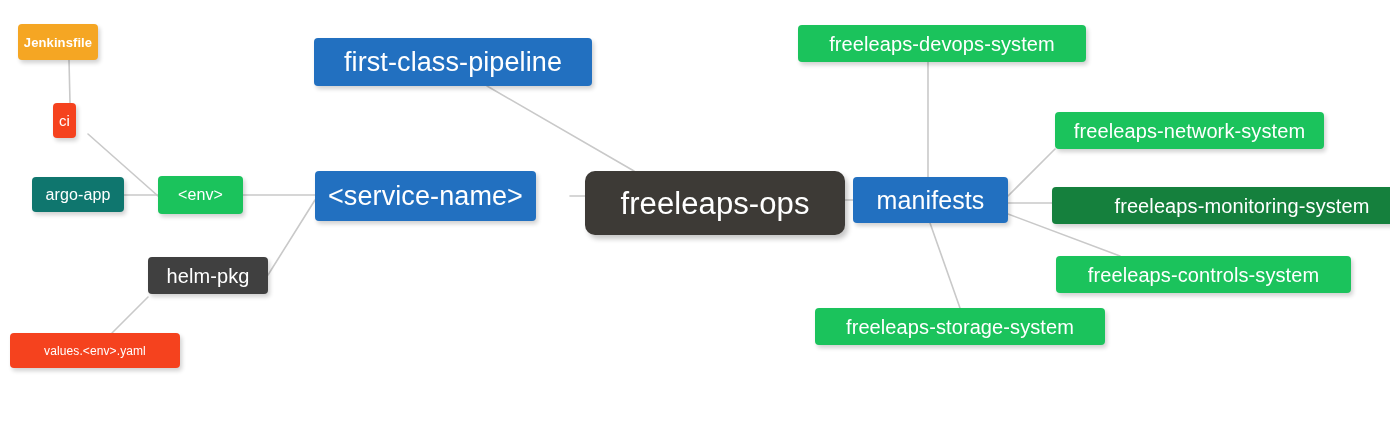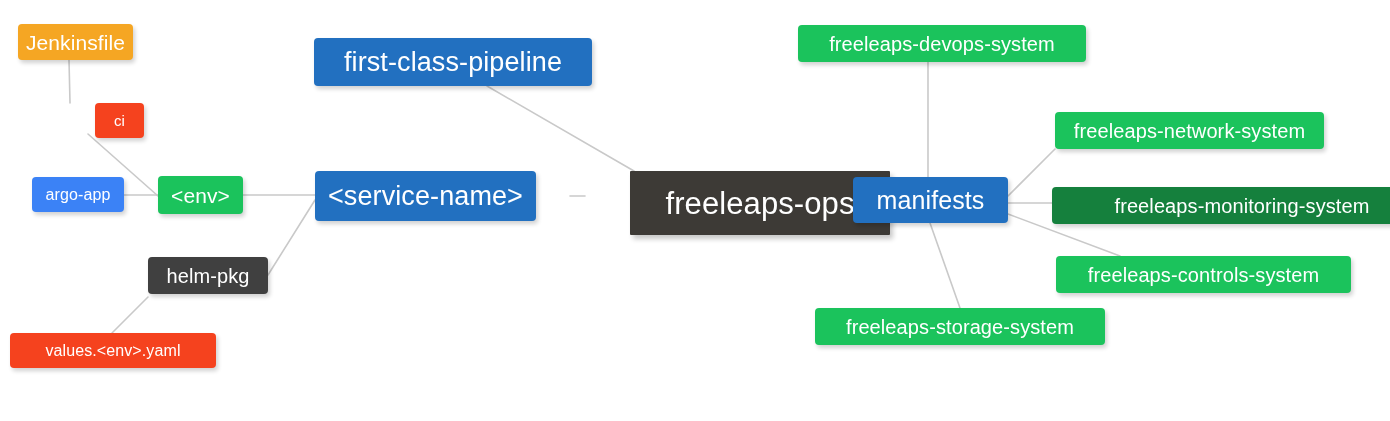--- a/index.html
+++ b/index.html
@@ -34,23 +34,22 @@
     justify-content: center;
     color: #ffffff;
     border-radius: 4px;
     white-space: nowrap;
     box-shadow: 2px 3px 4px rgba(0,0,0,0.18);
     line-height: 1;
     padding: 0 10px;
     letter-spacing: 0.1px;
   }
   .node.root {
-    border-radius: 1px;
+    border-radius: 10px;
     box-shadow: 3px 4px 5px rgba(0,0,0,0.22);
-    margin-left: 45px;
   }
 </style>
 </head>
 <body>
 
 <div id="canvas">
   <svg id="edges" viewBox="0 0 1390 421" xmlns="http://www.w3.org/2000/svg">
       <path d="M 69 60 L 70 103" stroke="#c9c9c9" stroke-width="1.6" fill="none" stroke-linecap="round"></path>
       <path d="M 88 134 L 158 196" stroke="#c9c9c9" stroke-width="1.6" fill="none" stroke-linecap="round"></path>
       <path d="M 124 195 L 158 195" stroke="#c9c9c9" stroke-width="1.6" fill="none" stroke-linecap="round"></path>
@@ -60,36 +59,36 @@
       <path d="M 487 86 L 634 171" stroke="#c9c9c9" stroke-width="1.6" fill="none" stroke-linecap="round"></path>
       <path d="M 570 196 L 585 196" stroke="#c9c9c9" stroke-width="1.6" fill="none" stroke-linecap="round"></path>
       <path d="M 845 200 L 853 200" stroke="#c9c9c9" stroke-width="1.6" fill="none" stroke-linecap="round"></path>
       <path d="M 928 177 L 928 62" stroke="#c9c9c9" stroke-width="1.6" fill="none" stroke-linecap="round"></path>
       <path d="M 1008 196 L 1055 149" stroke="#c9c9c9" stroke-width="1.6" fill="none" stroke-linecap="round"></path>
       <path d="M 1008 203 L 1052 203" stroke="#c9c9c9" stroke-width="1.6" fill="none" stroke-linecap="round"></path>
       <path d="M 1008 214 L 1120 256" stroke="#c9c9c9" stroke-width="1.6" fill="none" stroke-linecap="round"></path>
       <path d="M 930 223 L 960 308" stroke="#c9c9c9" stroke-width="1.6" fill="none" stroke-linecap="round"></path>
     </svg>
   <div id="nodes">
-      <div class="node" style="left: 18px; top: 24px; width: 115px; height: 36px; background: rgb(245, 166, 35); font-size: 21px;">
+      <div class="node" style="left: 18px; top: 24px; width: 80px; height: 36px; background: rgb(245, 166, 35); font-size: 13px; font-weight: bold;">
         <span>Jenkinsfile</span>
       </div>
-      <div class="node" style="left: 53px; top: 103px; width: 49px; height: 35px; background: rgb(245, 66, 30); font-size: 15px; margin-left: 42px;">
+      <div class="node" style="left: 53px; top: 103px; width: 23px; height: 35px; background: rgb(245, 66, 30); font-size: 15px;">
         <span>ci</span>
       </div>
-      <div class="node" style="left: 32px; top: 177px; width: 92px; height: 35px; background: #3b82f6; font-size: 16px;">
+      <div class="node" style="left: 32px; top: 177px; width: 92px; height: 35px; background: #0f766e; font-size: 16px;">
         <span>argo-app</span>
       </div>
-      <div class="node" style="left: 158px; top: 176px; width: 85px; height: 38px; background: rgb(27, 195, 92); font-size: 21px;">
+      <div class="node" style="left: 158px; top: 176px; width: 85px; height: 38px; background: rgb(27, 195, 92); font-size: 16px;">
         <span>&lt;env&gt;</span>
       </div>
       <div class="node" style="left: 148px; top: 257px; width: 120px; height: 37px; background: #404040; font-size: 20px; align-items: center;">
         <span>helm-pkg</span>
       </div>
-      <div class="node" style="left: 10px; top: 333px; width: 206px; height: 35px; background: rgb(245, 66, 30); font-size: 16px;">
+      <div class="node" style="left: 10px; top: 333px; width: 170px; height: 35px; background: rgb(245, 66, 30); font-size: 12px;">
         <span>values.&lt;env&gt;.yaml</span>
       </div>
       <div class="node" style="left: 314px; top: 38px; width: 278px; height: 48px; background: rgb(34, 112, 192); font-size: 27px;">
         <span>first-class-pipeline</span>
       </div>
       <div class="node" style="left: 315px; top: 171px; width: 221px; height: 50px; background: rgb(34, 112, 192); font-size: 27px;">
         <span>&lt;service-name&gt;</span>
       </div>
       <div class="node root" style="left: 585px; top: 171px; width: 260px; height: 64px; background: rgb(61, 58, 54); font-size: 31px;">
         <span>freeleaps-ops</span>

